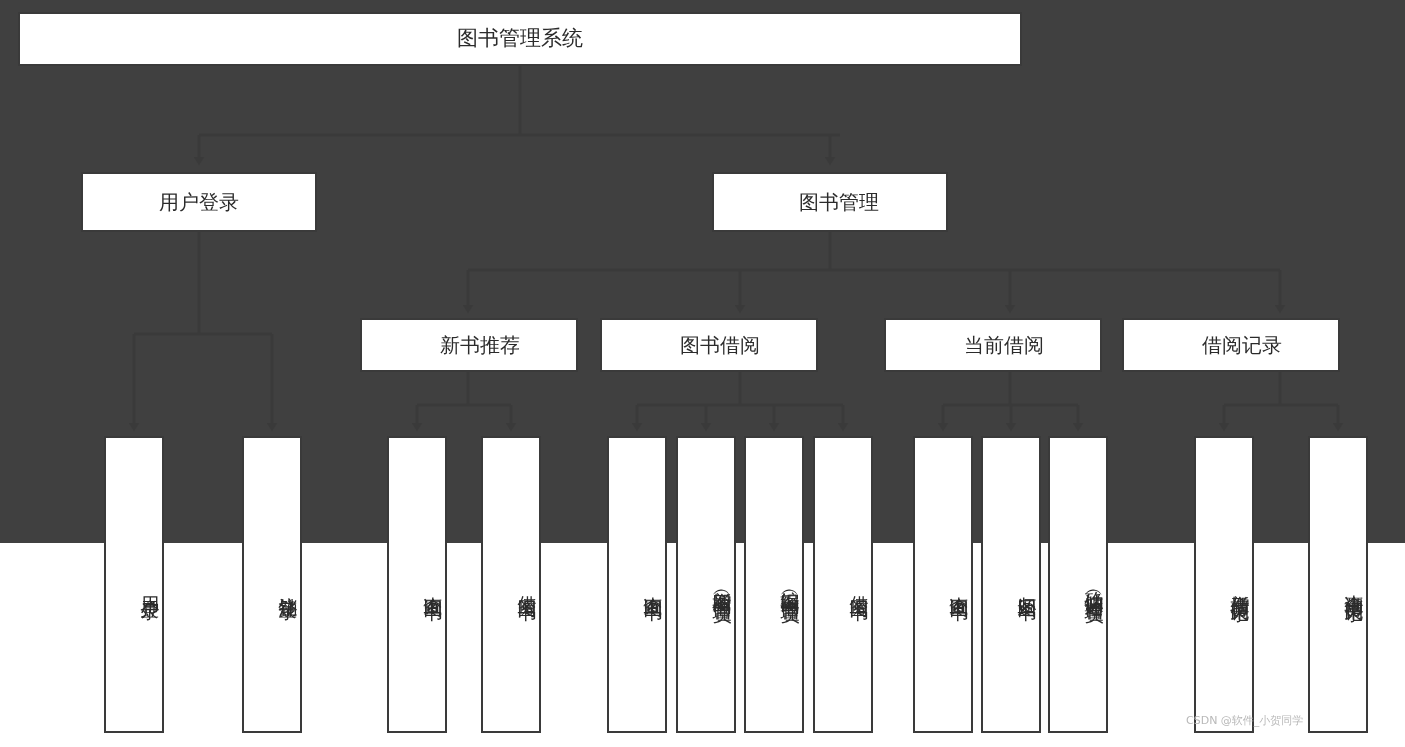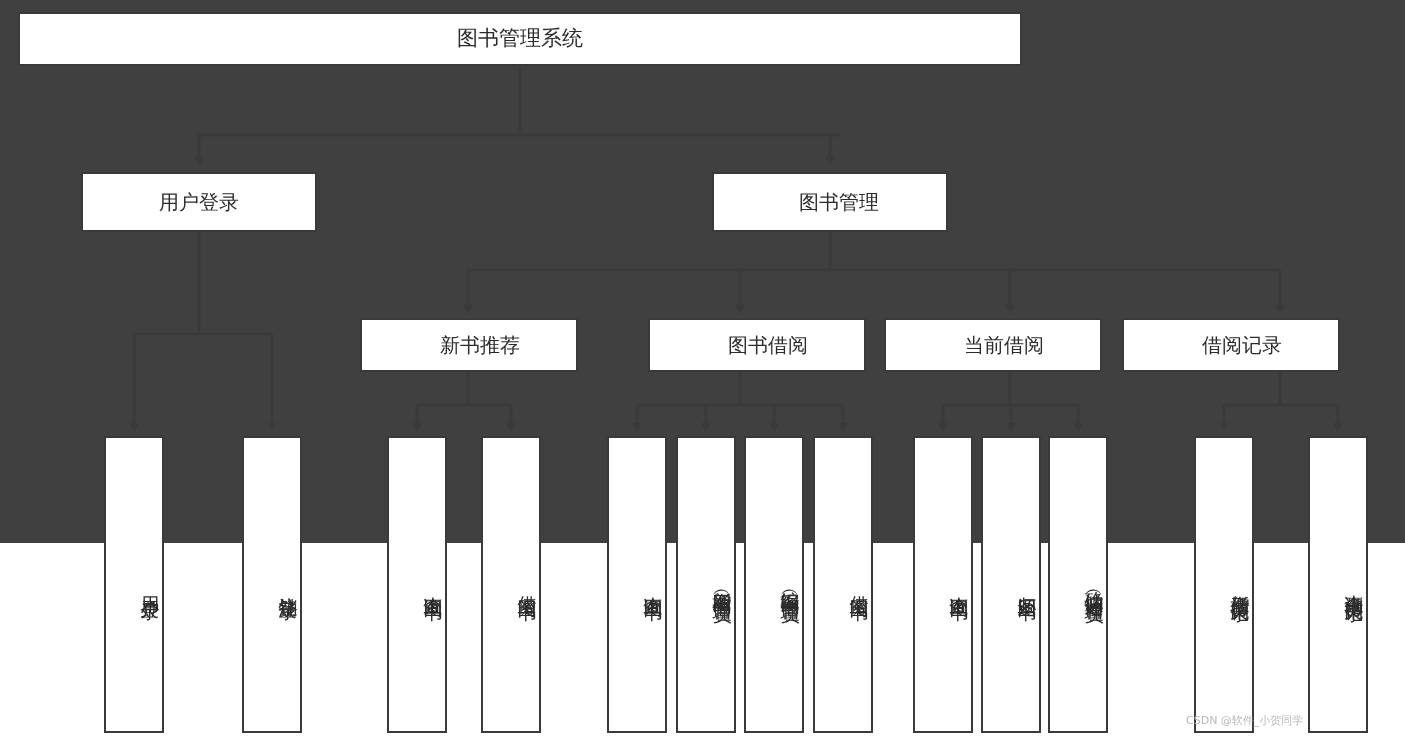--- a/index.html
+++ b/index.html
@@ -129,21 +129,21 @@
   <div class="node level2" style="left:81px; top:172px; width:236px; height:60px;">
     <span>用户登录</span>
   </div>
   <div class="node level2" style="left:712px; top:172px; width:236px; height:60px;padding-left:18px;">
     <span>图书管理</span>
   </div>
 
   <div class="node level3" style="left:360px; top:318px; width:218px; height:54px;">
     <span>新书推荐</span>
   </div>
-  <div class="node level3" style="left:648px; top:318px; width:218px; height:54px;">
+  <div class="node level3" style="left:600px; top:318px; width:218px; height:54px;">
     <span>图书借阅</span>
   </div>
   <div class="node level3" style="left:884px; top:318px; width:218px; height:54px;">
     <span>当前借阅</span>
   </div>
   <div class="node level3" style="left:1122px; top:318px; width:218px; height:54px;text-align:right;">
     <span>借阅记录</span>
   </div>
 
   <div class="node leaf" style="left:104px; top:436px; width:60px; height:297px;">

